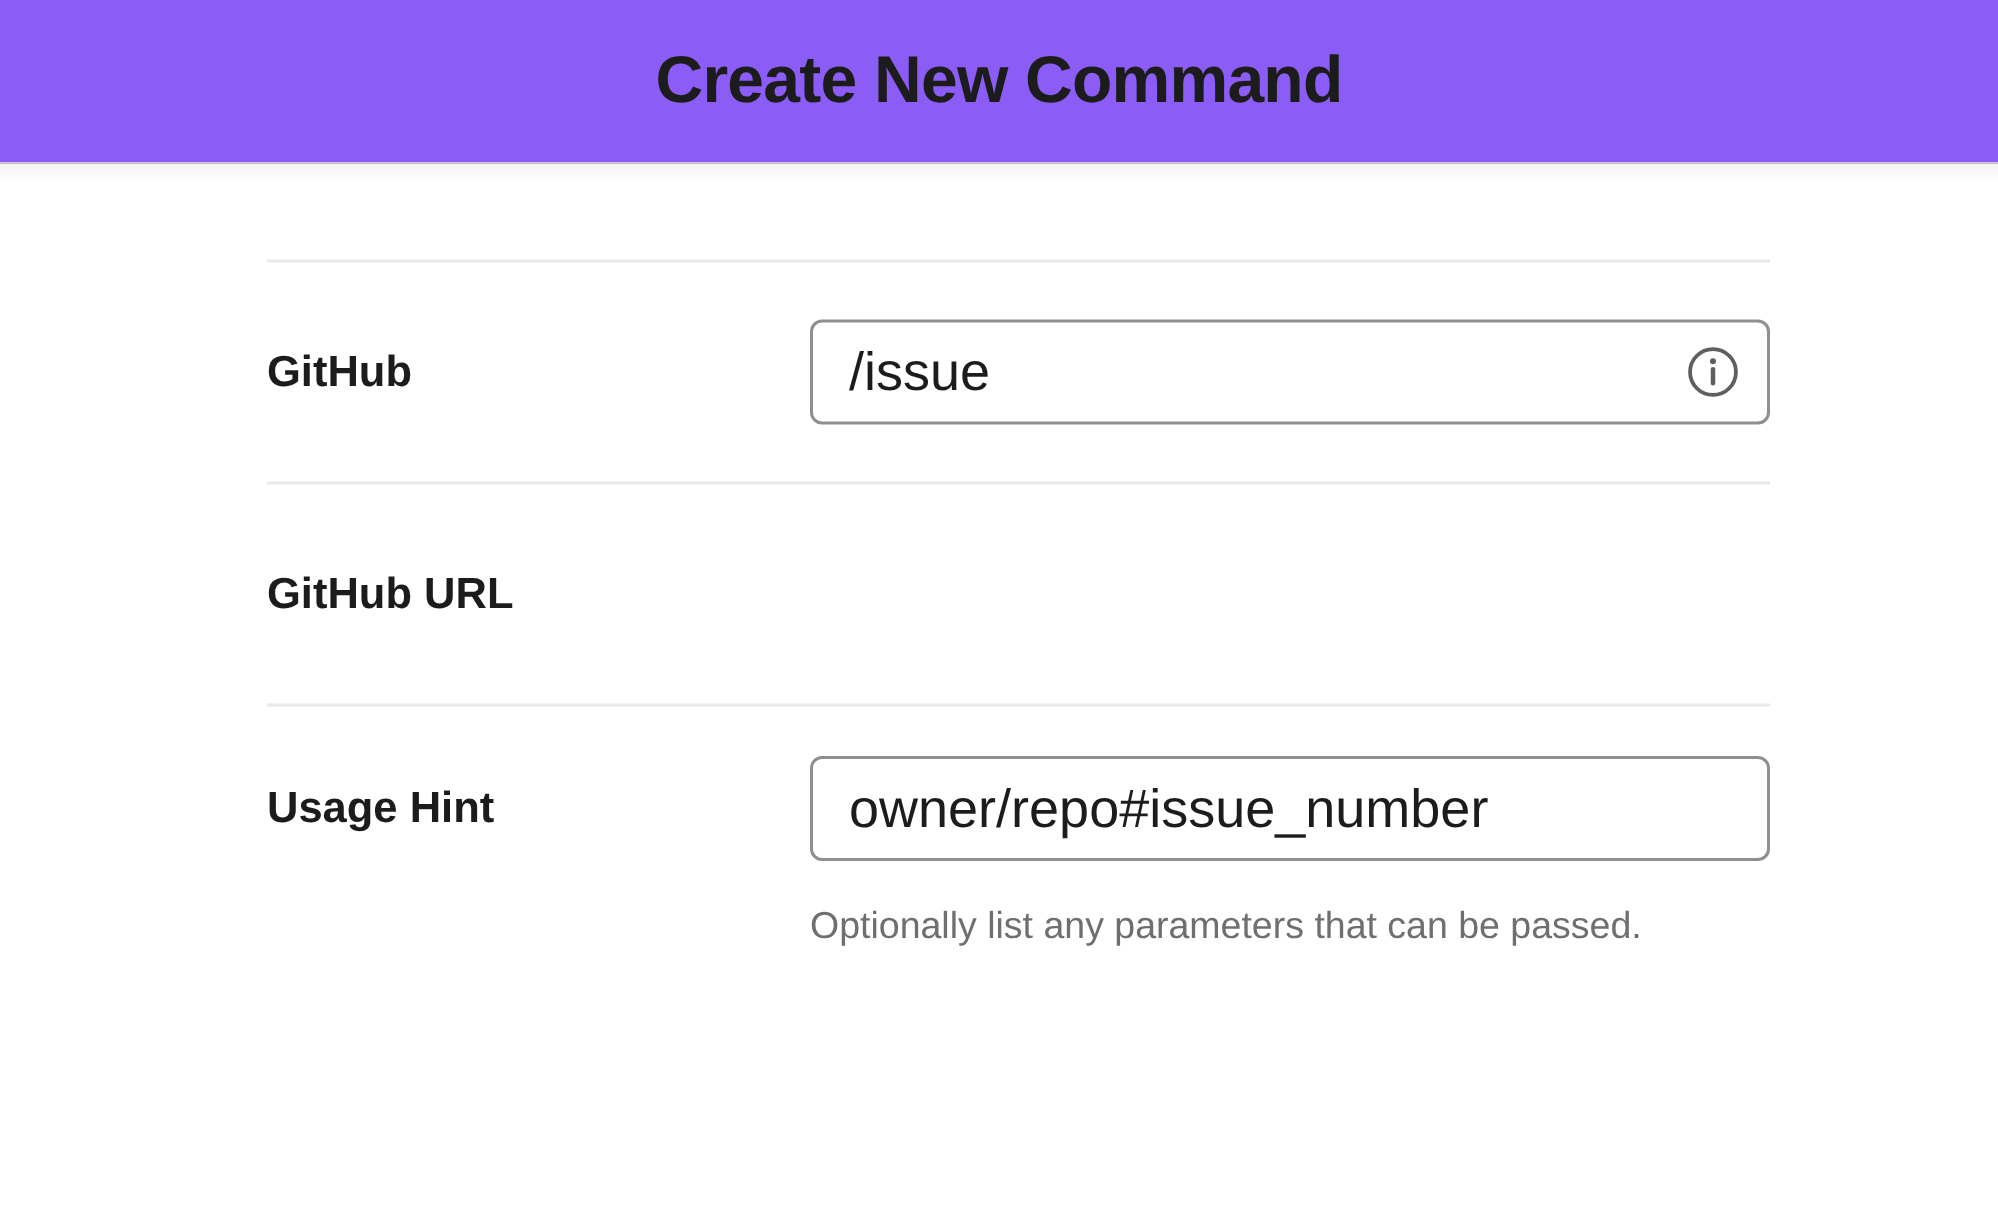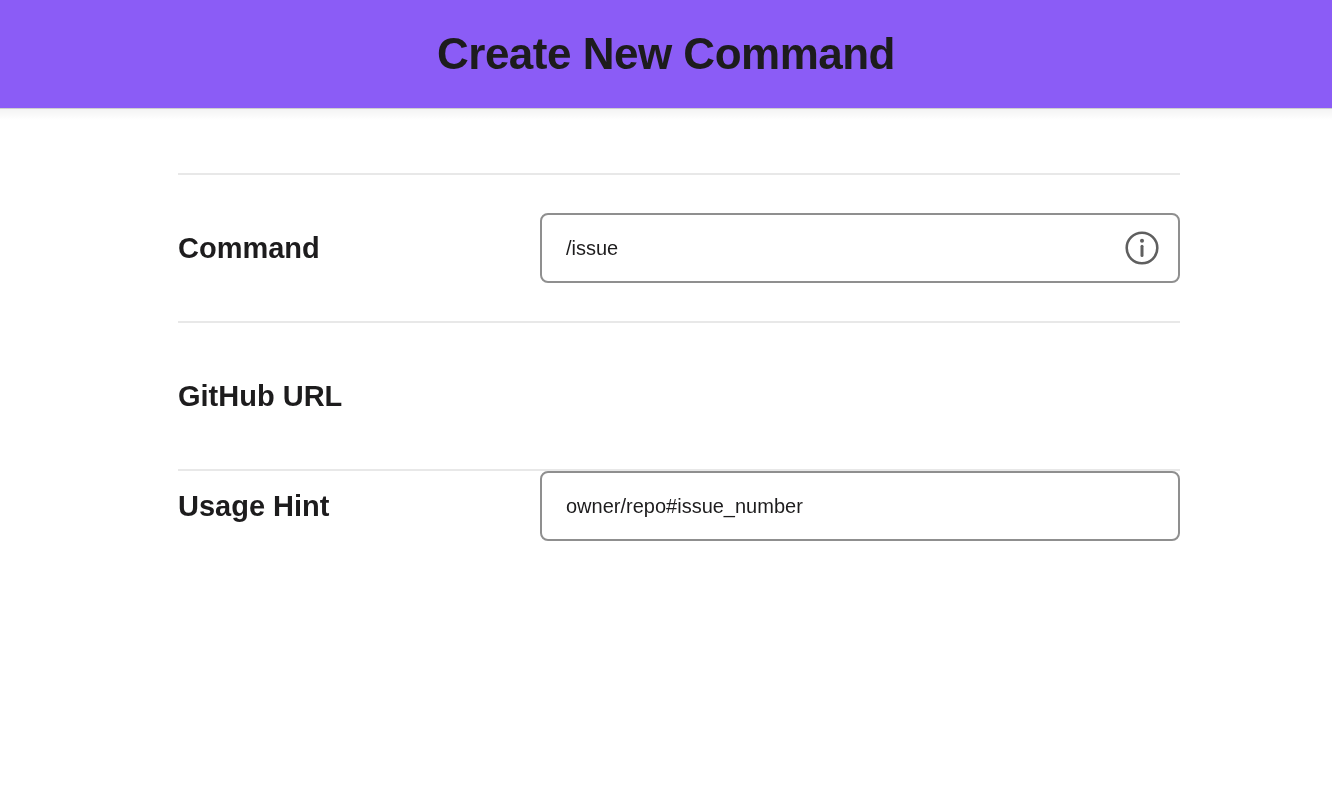--- a/index.html
+++ b/index.html
@@ -40,20 +40,21 @@
   }
   .form-row {
     border-top: 2px solid #e8e8e8;
     height: 148px;
     display: flex;
     align-items: center;
   }
   .form-row.with-hint {
     height: auto;
     align-items: flex-start;
+    padding-top: 33px;
     padding-bottom: 4px;
   }
   .field-label {
     width: 362px;
     flex: 0 0 362px;
     font-size: 29px;
     font-weight: bold;
     color: #1d1c1d;
   }
   .form-row.with-hint .field-label {
@@ -64,21 +65,21 @@
     position: relative;
     width: 640px;
     height: 70px;
   }
   .text-input {
     width: 100%;
     height: 70px;
     border: 2px solid #8f8f8f;
     border-radius: 8px;
     font-family: "Liberation Sans", sans-serif;
-    font-size: 20px;
+    font-size: 36px;
     color: #1d1c1d;
     padding: 0 70px 0 24px;
     background: #ffffff;
     outline: none;
   }
   .info-icon {
     position: absolute;
     right: 20px;
     top: 50%;
     transform: translateY(-50%);
@@ -99,21 +100,21 @@
 </head>
 <body>
 
 <header class="header">
   <h1 class="page-title">Create New Command</h1>
 </header>
 
 <main class="form-container">
 
   <div class="form-row">
-    <div class="field-label">Command</div>
+    <div class="field-label">GitHub</div>
     <div class="input-col">
       <div class="input-wrap">
         <input class="text-input" type="text" value="/issue" style="">
         <span class="info-icon">
           <svg width="36" height="36" viewBox="0 0 24 24" fill="none">
             <circle cx="12" cy="12" r="10.2" stroke="#5f5f5f" stroke-width="1.7"></circle>
             <line x1="12" y1="10.8" x2="12" y2="17" stroke="#5f5f5f" stroke-width="2" stroke-linecap="round"></line>
             <circle cx="12" cy="7.2" r="1.35" fill="#5f5f5f"></circle>
           </svg>
         </span>
@@ -125,16 +126,17 @@
     <div class="field-label">GitHub URL</div>
   </div>
 
 
   <div class="form-row with-hint">
     <div class="field-label">Usage Hint</div>
     <div class="input-col">
       <div class="input-wrap">
         <input class="text-input" type="text" value="owner/repo#issue_number" style="">
       </div>
+      <div class="field-hint">Optionally list any parameters that can be passed.</div>
     </div>
   </div>
 
 </main>
 
 </body></html>

